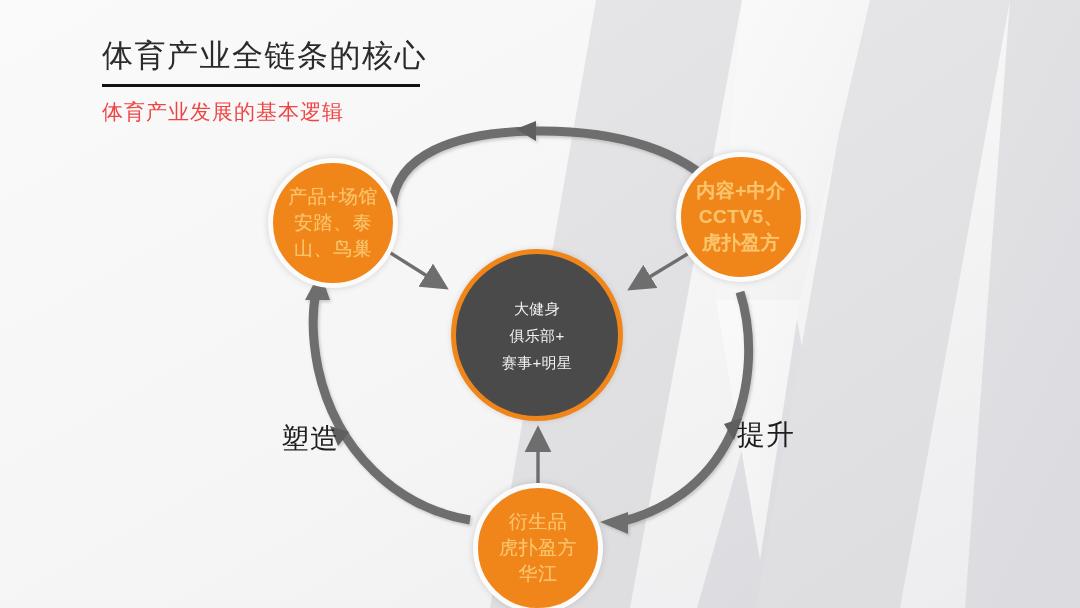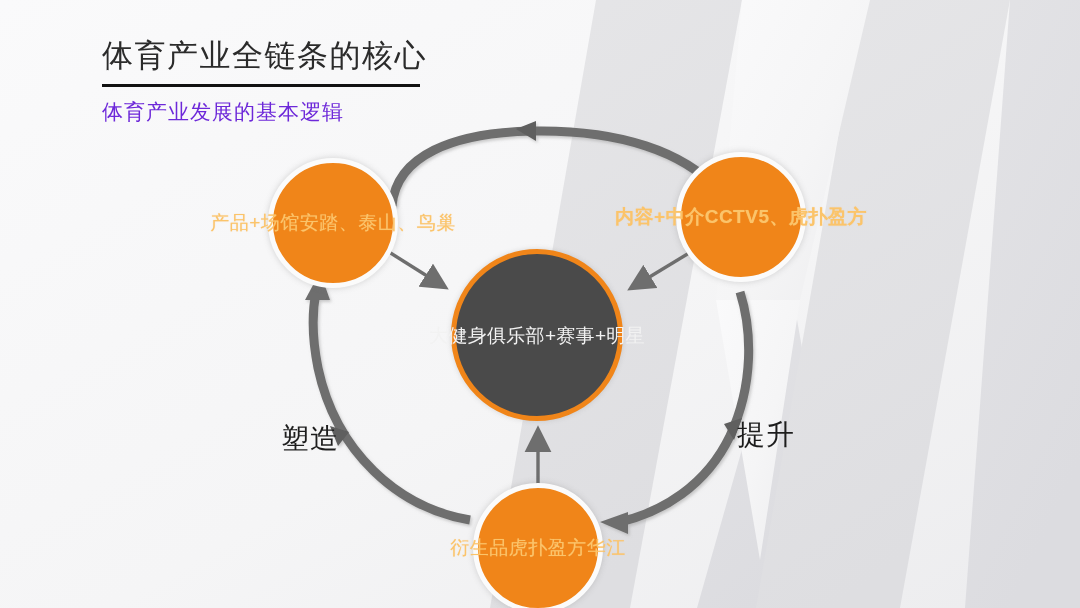--- a/index.html
+++ b/index.html
@@ -44,38 +44,38 @@
   #title-rule {
     width: 318px;
     height: 3px;
     background: #111111;
     margin-top: 6px;
     margin-bottom: 10px;
   }
   #slide-subtitle {
     font-size: 21px;
     line-height: 30px;
-    color: #6d28d9;
+    color: #ef4444;
     letter-spacing: 1px;
     white-space: nowrap;
   }
   
   #diagram {
     position: absolute;
     left: 0; top: 0;
     width: 1080px;
     height: 608px;
     z-index: 2;
   }
   
   .node {
     position: absolute;
     border-radius: 50%;
     display: flex;
-    flex-direction: row;
+    flex-direction: column;
     align-items: center;
     justify-content: center;
     text-align: center;
     z-index: 4;
     box-sizing: border-box;
   }
   .node-orange {
     background: #F08519;
     border: 5px solid #fbfbfb;
     box-shadow: 0 0 6px rgba(120,120,120,0.30);
@@ -111,21 +111,21 @@
     left: 451px;
     top: 249px;
     width: 172px;
     height: 172px;
     background: #4a4a4a;
     border: 5px solid #F08519;
     color: #f2f2f2;
     box-shadow: 0 0 5px rgba(120,120,120,0.25);
   }
   #node-core .line {
-    font-size: 19px;
+    font-size: 15px;
     line-height: 27px;
     white-space: nowrap;
     letter-spacing: 0.3px;
   }
   #node-core .line.en {
     font-size: 17px;
     letter-spacing: 0px;
   }
   
   .edge-label {

